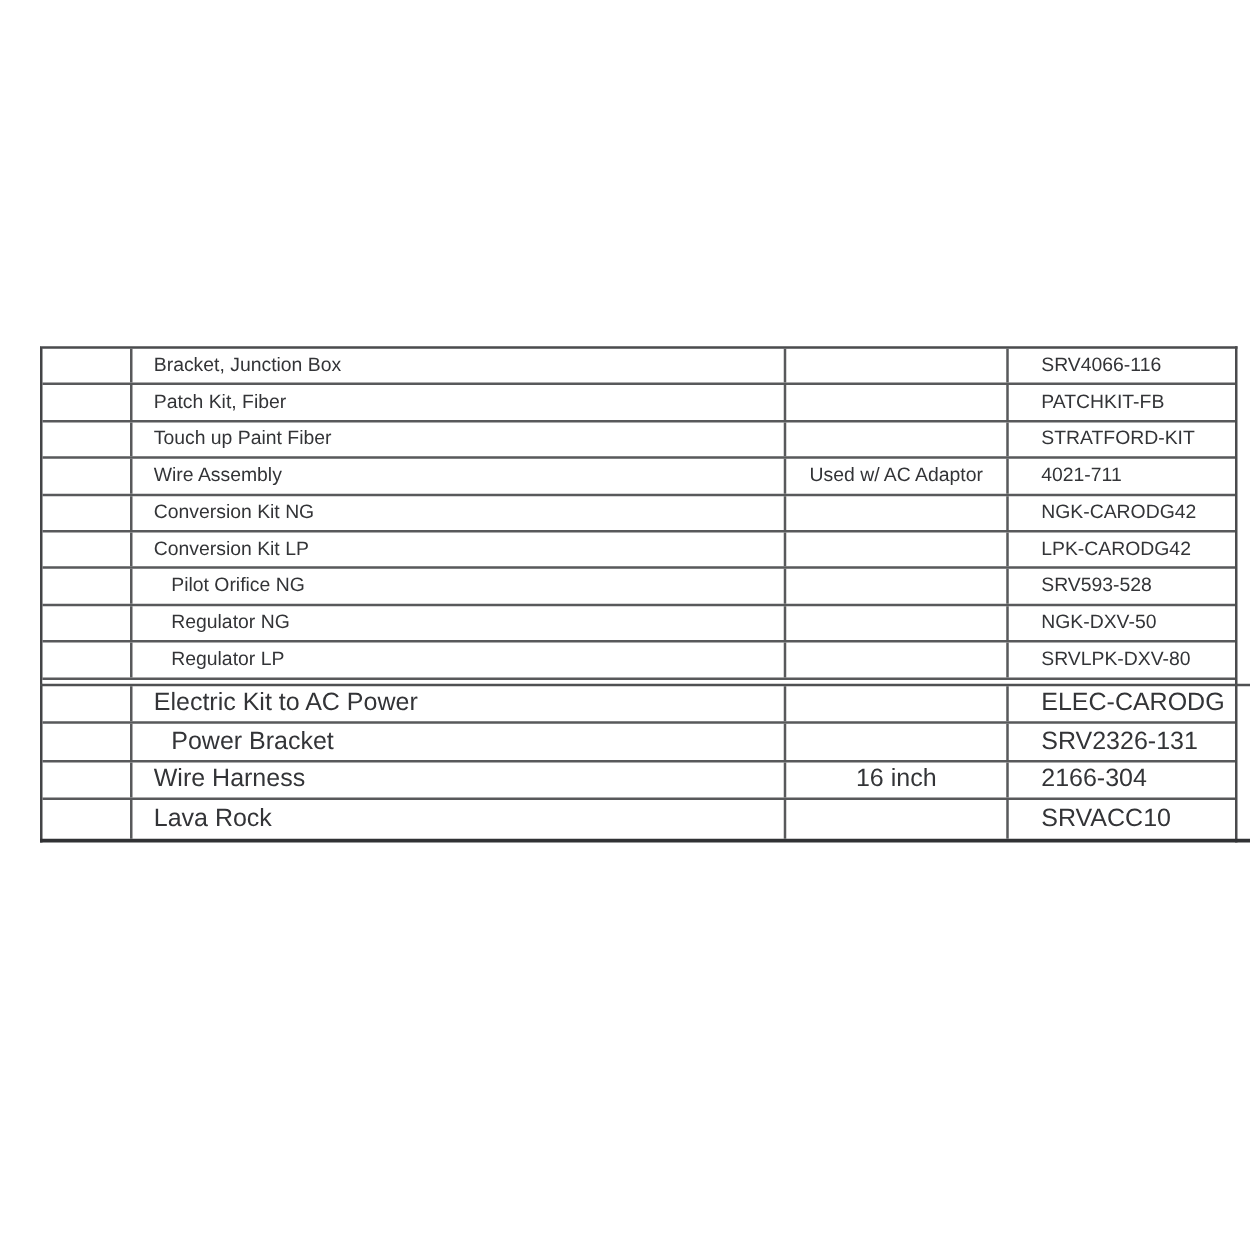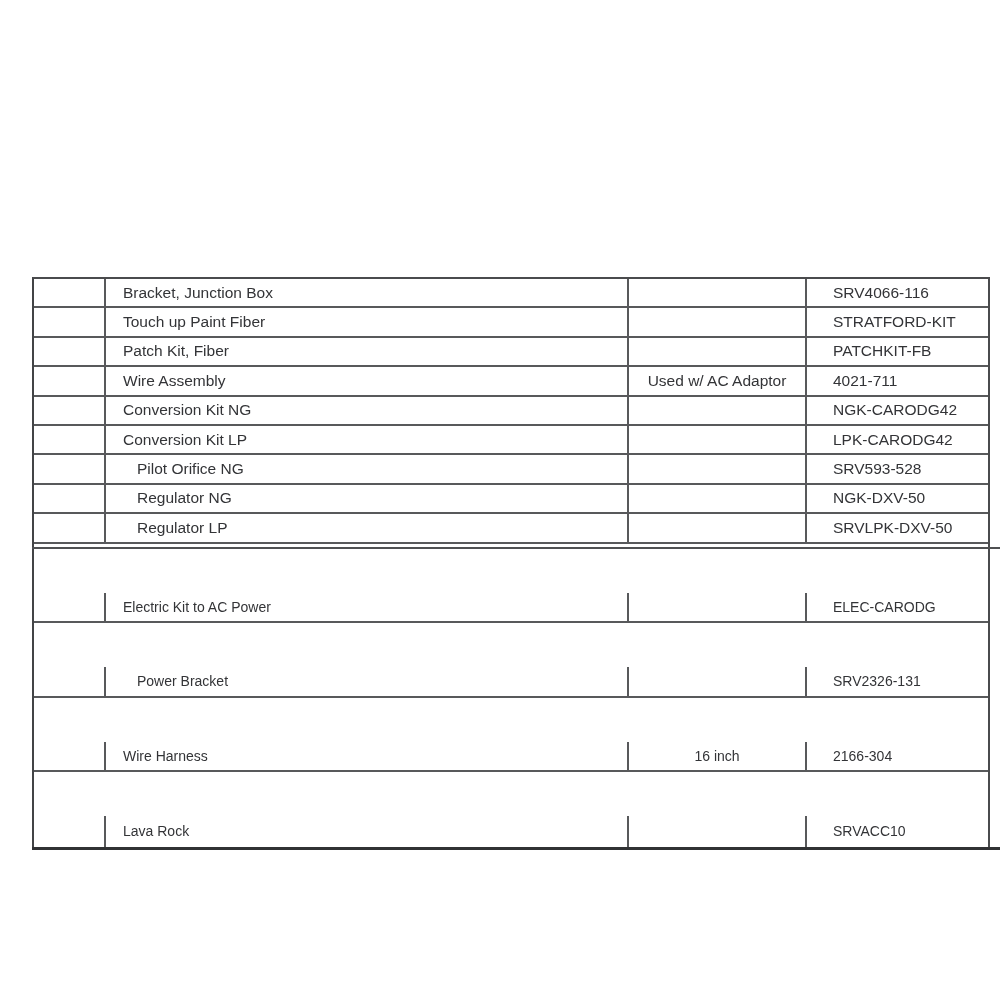--- a/index.html
+++ b/index.html
@@ -30,21 +30,21 @@
   .tsection { width: 100%; }
 
   .row {
     display: grid;
     grid-template-columns: 70px 523px 178px 1fr;
     box-sizing: border-box;
     border-bottom: 2px solid #58595b;
     color: #333437;
   }
   .s1 .row { height: 29.4px; font-size: 15.5px; }
-  .s2 .row { height: 30.5px; font-size: 14px; margin-top: 44px; }
+  .s2 .row { height: 30.5px; font-size: 20px; }
   .s2 .row:last-child { border-bottom: none; }
 
   .cell {
     display: flex;
     align-items: center;
     box-sizing: border-box;
     overflow: hidden;
     white-space: nowrap;
   }
   .cell.name, .cell.note, .cell.part { border-left: 2px solid #58595b; }
@@ -79,30 +79,30 @@
   <div class="tsection s1">
   <div class="row">
     <div class="cell marker"></div>
     <div class="cell name">Bracket, Junction Box</div>
     <div class="cell note"></div>
     <div class="cell part">SRV4066-116</div>
   </div>
 
   <div class="row">
     <div class="cell marker"></div>
-    <div class="cell name">Touch up Paint Fiber</div>
+    <div class="cell name">Patch Kit, Fiber</div>
     <div class="cell note"></div>
-    <div class="cell part">STRATFORD-KIT</div>
+    <div class="cell part">PATCHKIT-FB</div>
   </div>
 
   <div class="row">
     <div class="cell marker"></div>
-    <div class="cell name">Patch Kit, Fiber</div>
+    <div class="cell name">Touch up Paint Fiber</div>
     <div class="cell note"></div>
-    <div class="cell part">PATCHKIT-FB</div>
+    <div class="cell part">STRATFORD-KIT</div>
   </div>
 
   <div class="row">
     <div class="cell marker"></div>
     <div class="cell name">Wire Assembly</div>
     <div class="cell note">Used w/ AC Adaptor</div>
     <div class="cell part">4021-711</div>
   </div>
 
   <div class="row">
@@ -131,21 +131,21 @@
     <div class="cell marker"></div>
     <div class="cell name">Regulator NG</div>
     <div class="cell note"></div>
     <div class="cell part">NGK-DXV-50</div>
   </div>
 
   <div class="row indent">
     <div class="cell marker"></div>
     <div class="cell name">Regulator LP</div>
     <div class="cell note"></div>
-    <div class="cell part">SRVLPK-DXV-50</div>
+    <div class="cell part">SRVLPK-DXV-80</div>
   </div>
 </div>
   <div class="section-gap"></div>
   <div class="section-divider-line"></div>
   <div class="tsection s2">
   <div class="row">
     <div class="cell marker"></div>
     <div class="cell name">Electric Kit to AC Power</div>
     <div class="cell note"></div>
     <div class="cell part">ELEC-CARODG</div>

